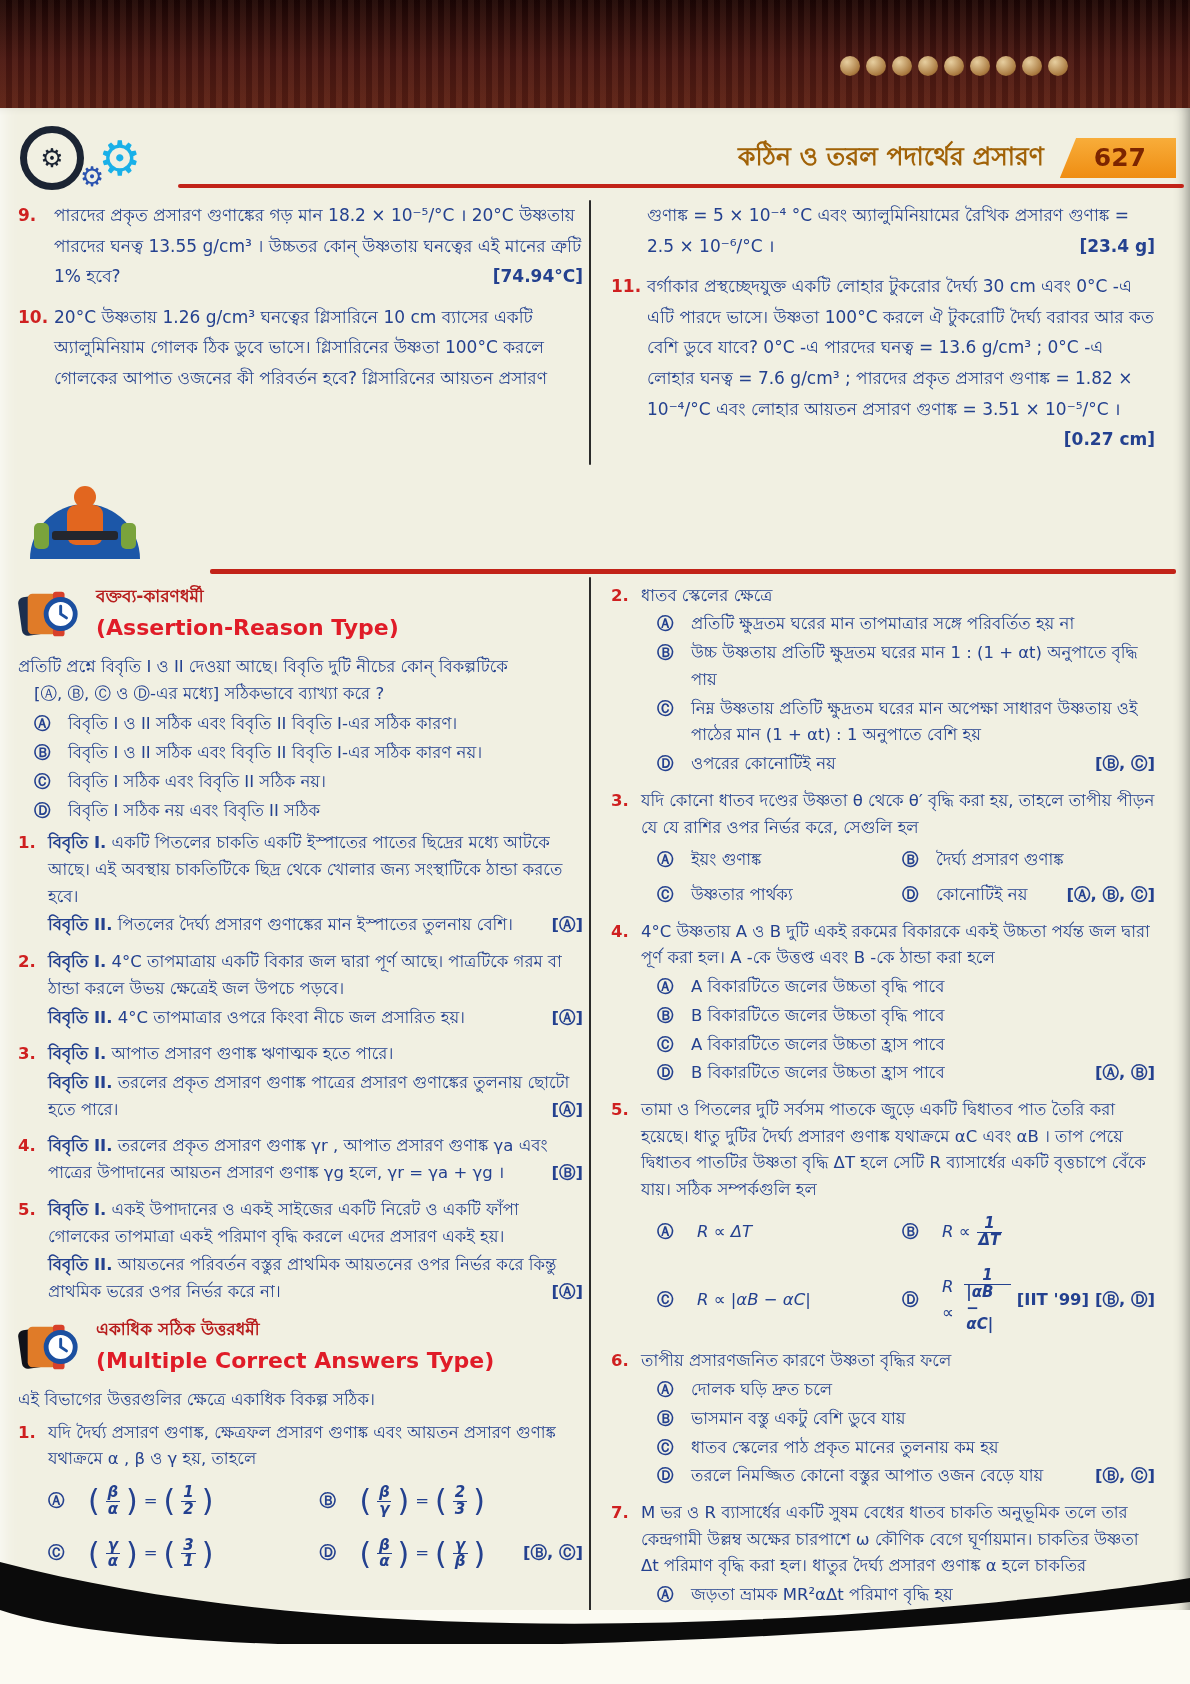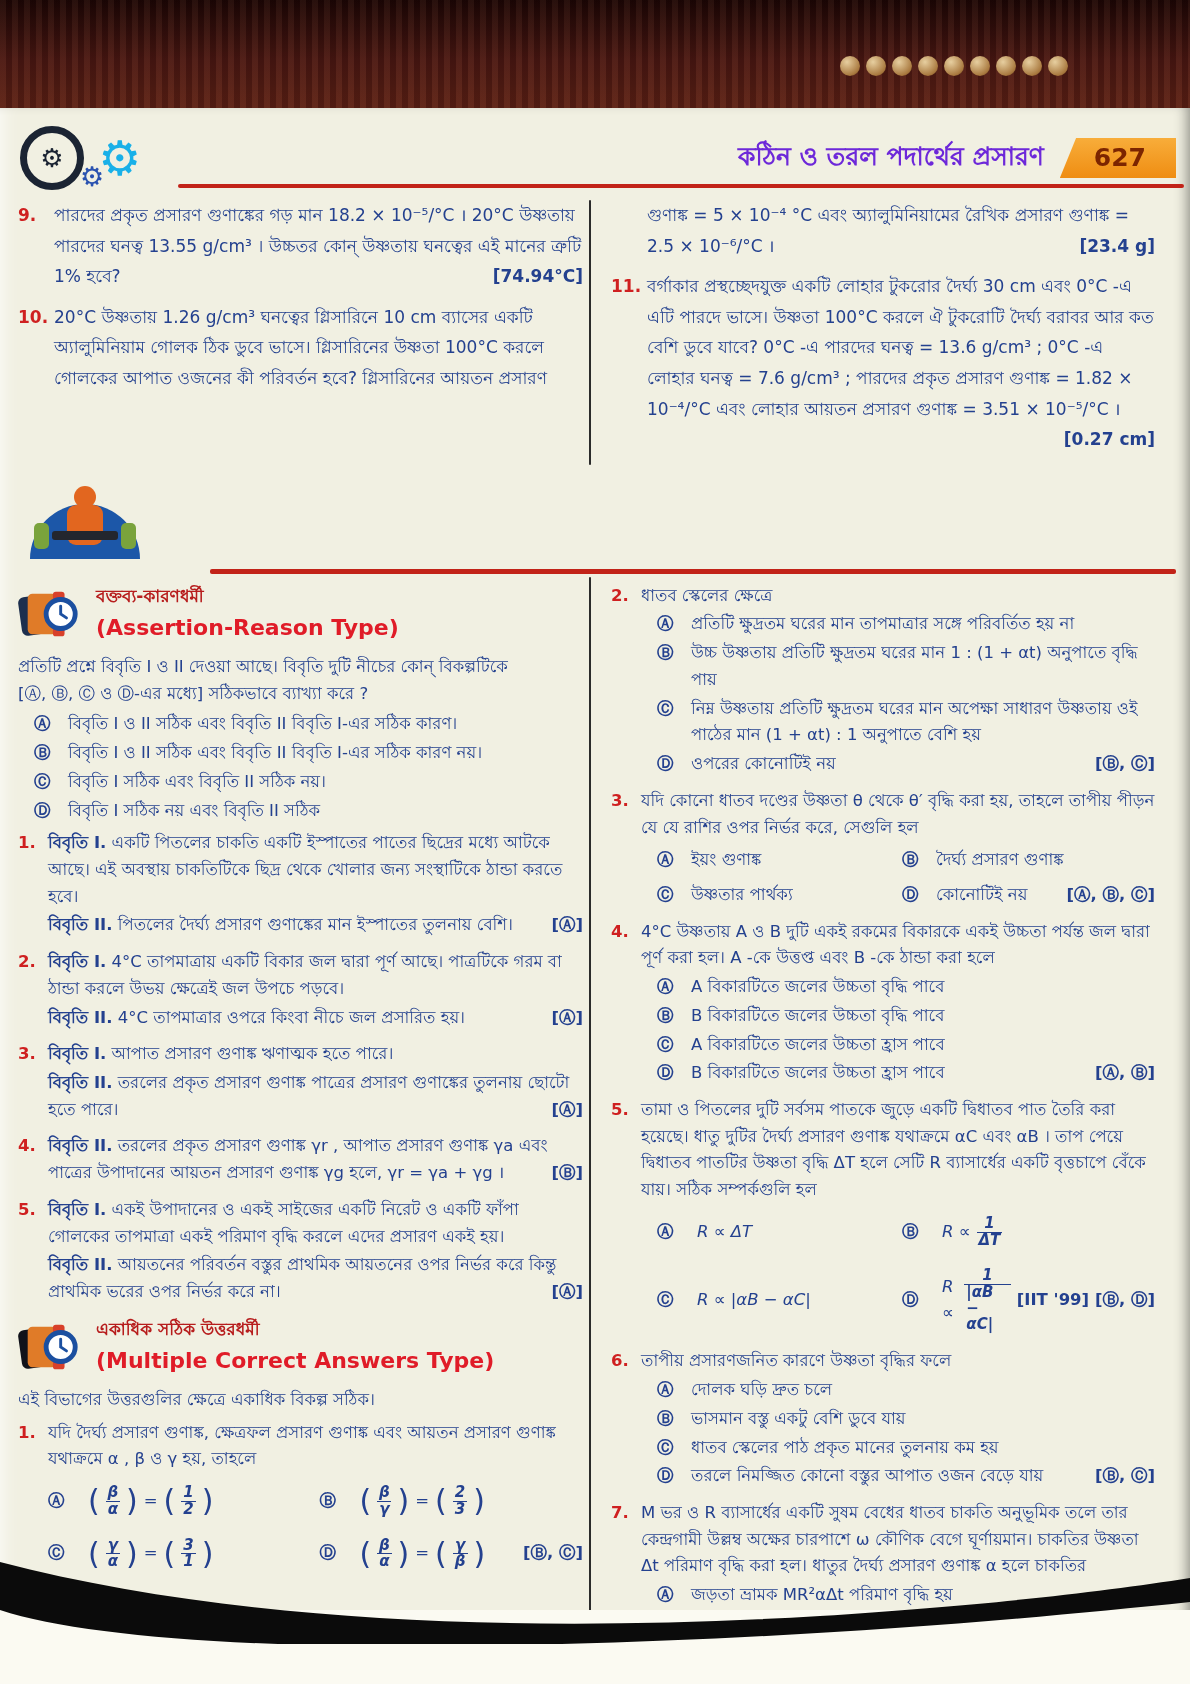--- a/index.html
+++ b/index.html
@@ -27,21 +27,21 @@
     box-shadow:inset -10px 0 14px -8px rgba(0,0,0,.45), inset 14px 0 18px -12px rgba(255,255,255,.8);
     color:#24418f;
   }
   
   .hdr{display:flex;align-items:center;padding:28px 10px 0 20px;height:72px;box-sizing:border-box;}
   .logo{display:flex;align-items:flex-end;width:170px;}
   .logo .ring{width:50px;height:50px;border:7px solid #1b2433;border-radius:50%;
      display:flex;align-items:center;justify-content:center;font-size:26px;color:#1b2433;background:#f1f0e2;}
   .logo .gear-sm{font-size:27px;color:#2a52b0;margin-left:-4px;line-height:1;}
   .logo .gear-lg{font-size:48px;color:#19b0e8;margin-left:-6px;margin-bottom:8px;line-height:1;}
-  .hdr-title{margin-left:auto;font-weight:700;font-size:25px;color:#6d28d9;white-space:nowrap;}
+  .hdr-title{margin-left:auto;font-weight:700;font-size:25px;color:#a16207;white-space:nowrap;}
   .hdr-badge{
     margin-left:16px;margin-right:4px;background:linear-gradient(180deg,#f8ad3a,#ef8d12);
     color:#7c2500;font-weight:700;font-size:25px;padding:5px 30px 6px 34px;
     clip-path:polygon(14% 0,100% 0,100% 100%,0 100%);
   }
   .hdr-rule{height:4px;background:#c22318;margin:4px 6px 0 178px;border-radius:2px;}
   
   .problems{display:flex;padding:12px 12px 0 18px;}
   .pcol{width:565px;box-sizing:border-box;font-size:17px;line-height:1.8;}
   .pcol.right{padding-left:14px;width:558px;}
@@ -174,21 +174,21 @@
           <circle cx="44" cy="25" r="15" fill="#fff" stroke="#1b4fa0" stroke-width="5"></circle>
           <path d="M44 17 v8 l6 4" stroke="#1b4fa0" stroke-width="3" fill="none" stroke-linecap="round"></path>
         </svg>
         <div>
           <div class="sec-bn">বক্তব্য-কারণধর্মী</div>
           <div class="sec-en">(Assertion-Reason Type)</div>
         </div>
       </div>
 
       <p style="margin:0;">প্রতিটি প্রশ্নে বিবৃতি I ও II দেওয়া আছে। বিবৃতি দুটি নীচের কোন্ বিকল্পটিকে</p>
-      <p style="margin:0 0 4px 0;">[Ⓐ, Ⓑ, Ⓒ ও Ⓓ-এর মধ্যে] সঠিকভাবে ব্যাখ্যা করে ?</p>
+      <p style="margin:0 0 4px 16px;">[Ⓐ, Ⓑ, Ⓒ ও Ⓓ-এর মধ্যে] সঠিকভাবে ব্যাখ্যা করে ?</p>
 
       <div class="opt">
         <span class="ol">Ⓐ</span>
         <span>বিবৃতি I ও II সঠিক এবং বিবৃতি II বিবৃতি I-এর সঠিক কারণ।</span>
       </div>
       <div class="opt">
         <span class="ol">Ⓑ</span>
         <span>বিবৃতি I ও II সঠিক এবং বিবৃতি II বিবৃতি I-এর সঠিক কারণ নয়।</span>
       </div>
       <div class="opt">

